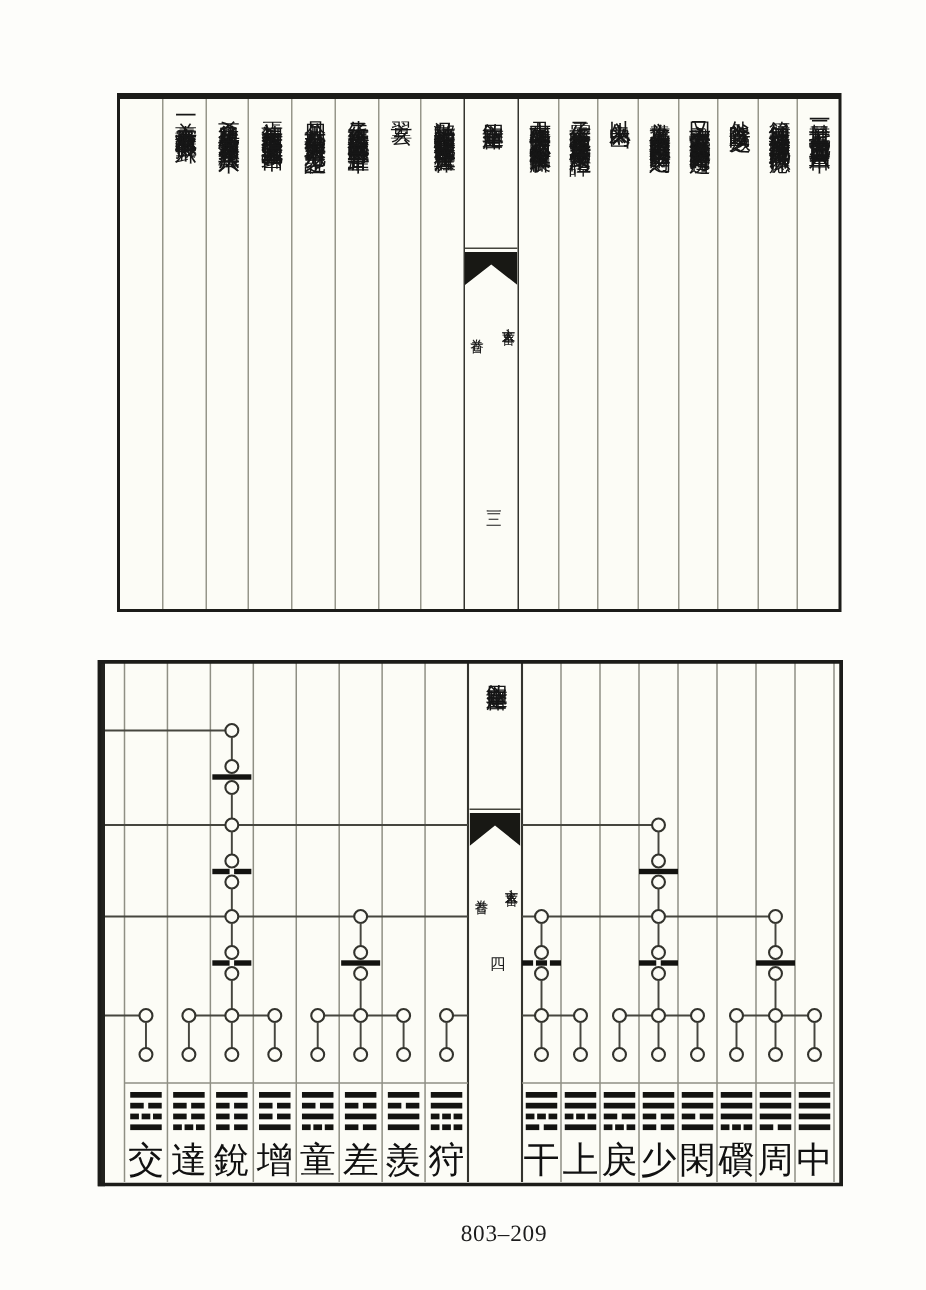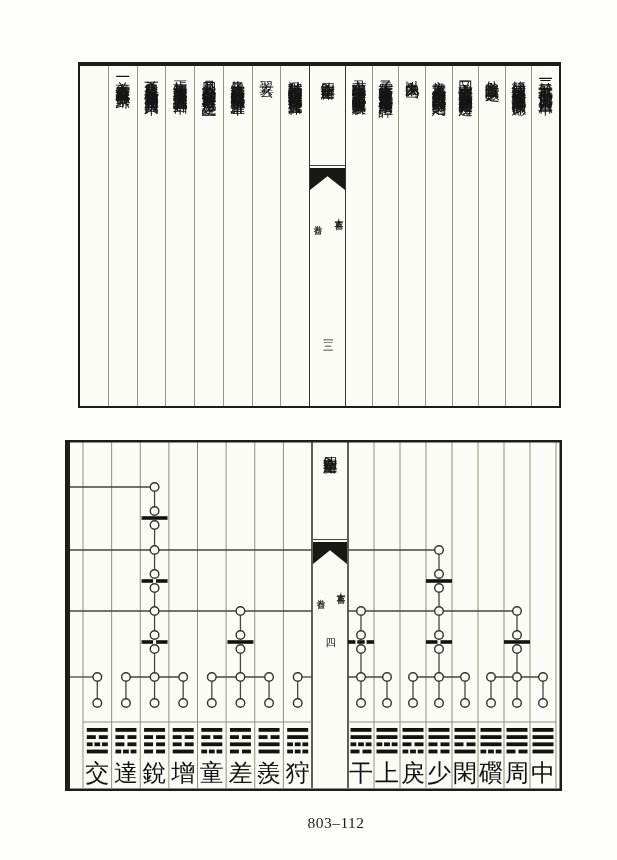--- a/index.html
+++ b/index.html
@@ -534,13 +534,13 @@
   <div id="bottom-fold" class="fold">
     <div class="fold-title vtext">欽定四庫全書</div>
     <div class="fold-rule"></div>
     <div class="fishtail"></div>
     <div class="fold-book vtext">太玄本旨</div>
     <div class="fold-chap vtext">卷首</div>
     <div class="fold-page vtext">四</div>
   </div>
 </div>
 
-<div id="footer-no">803–112</div>
+<div id="footer-no">803–209</div>
 
 </body></html>

